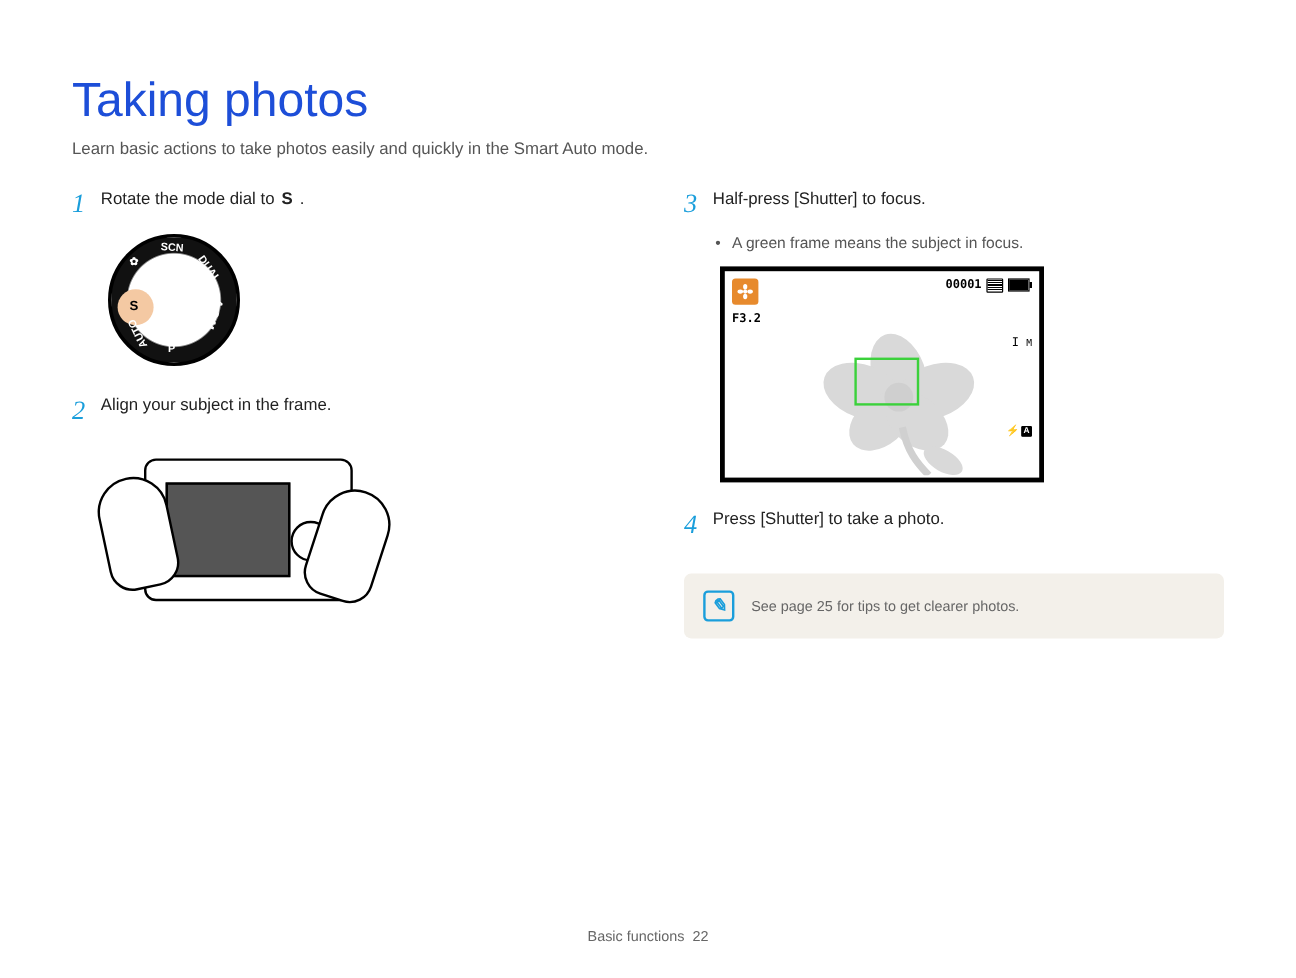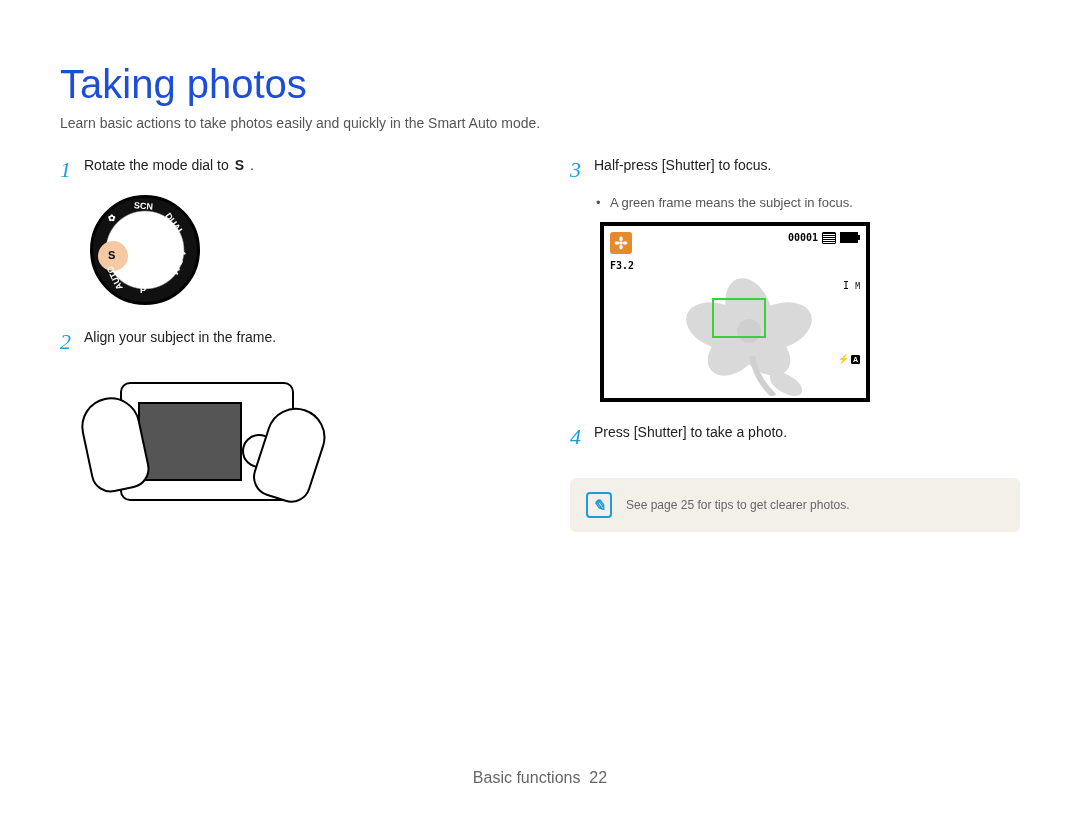--- a/index.html
+++ b/index.html
@@ -146,21 +146,21 @@
   .tip-box{
     background:#f3f0ea;border-radius:6px;padding:14px 16px;display:flex;align-items:center;gap:14px;
     margin-top:30px;
   }
   .tip-icon{
     width:22px;height:22px;border:2px solid #1a9edb;border-radius:4px;display:flex;align-items:center;justify-content:center;
     color:#1a9edb;font-style:italic;font-weight:bold;flex-shrink:0;
   }
   .tip-text{font-size:12px;color:#666;}
   .footer{
-    position:absolute;left:0;right:0;bottom:28px;text-align:center;font-size:16px;color:#666;
+    position:absolute;left:0;right:0;bottom:28px;text-align:center;font-size:12px;color:#666;
   }
 </style>
 </head>
 <body>
 
 <h1 class="page-title">Taking photos</h1>
 <div class="page-intro">Learn basic actions to take photos easily and quickly in the Smart Auto mode.</div>
 
 <div class="cols">
 

